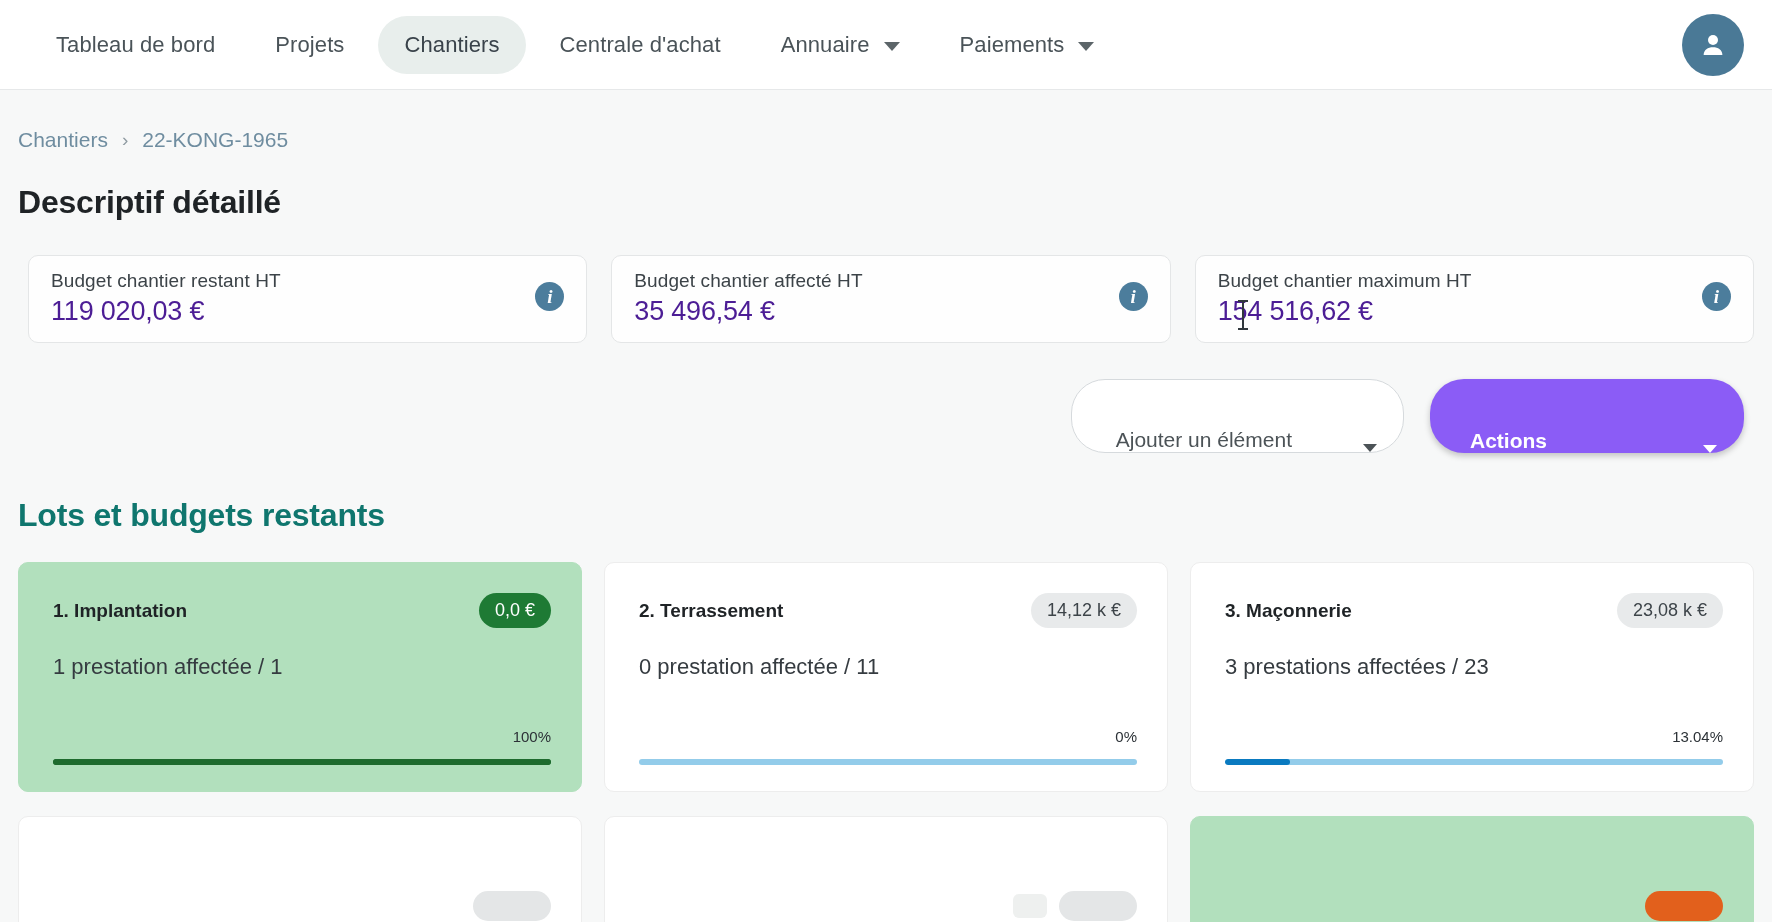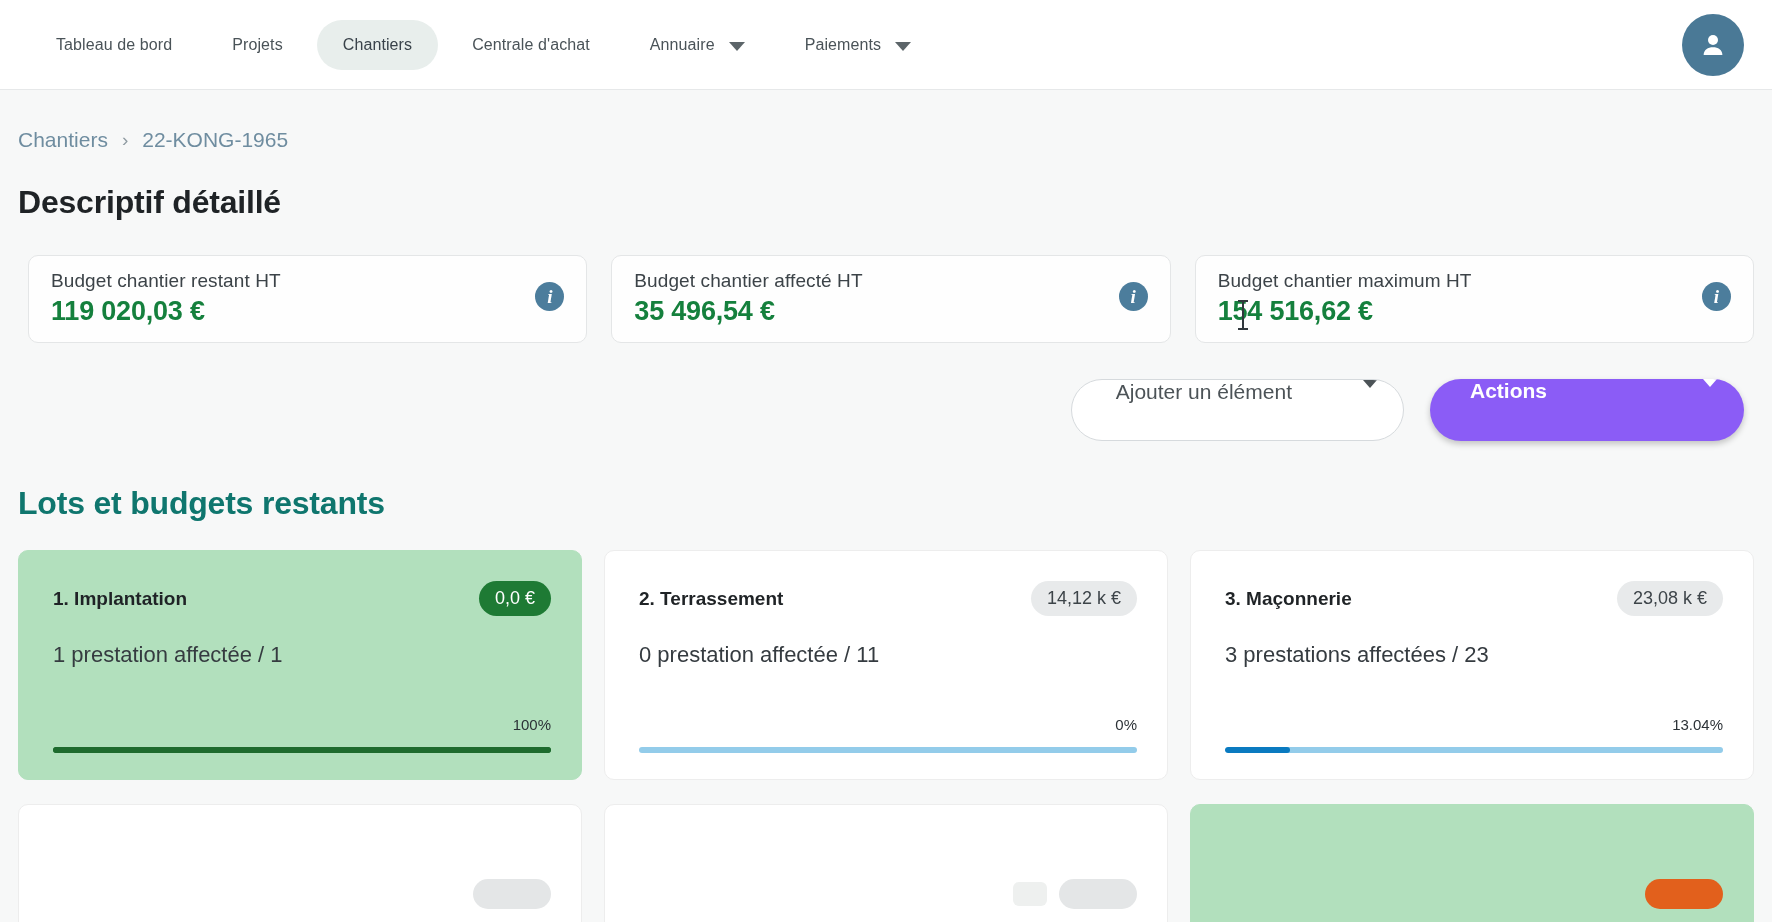--- a/index.html
+++ b/index.html
@@ -27,21 +27,21 @@
     align-items: center;
     padding: 0 26px 0 30px;
     position: relative;
   }
   .nav-items {
     display: flex;
     align-items: center;
     gap: 8px;
   }
   .nav-item {
-    font-size: 16px;
+    font-size: 22px;
     color: #4a5358;
     padding: 16px 26px;
     border-radius: 32px;
     white-space: nowrap;
     cursor: pointer;
     display: flex;
     align-items: center;
     gap: 14px;
     letter-spacing: .1px;
   }
@@ -115,22 +115,22 @@
     justify-content: space-between;
     position: relative;
   }
   .budget-label {
     font-size: 19px;
     color: #3c4348;
     letter-spacing: .1px;
   }
   .budget-value {
     font-size: 27px;
-    font-weight: bold;
-    color: #15803d;
+    font-weight: normal;
+    color: #4c1d95;
     margin-top: 4px;
     letter-spacing: -.2px;
   }
   .info-icon {
     width: 29px; height: 29px;
     border-radius: 50%;
     background: #4c7d9c;
     color: #fff;
     font-family: "Liberation Serif", serif;
     font-style: italic;
@@ -169,24 +169,24 @@
   .actions-row {
     display: flex;
     justify-content: flex-end;
     align-items: center;
     gap: 26px;
     margin-top: 36px;
     padding-right: 10px;
   }
   .split-btn {
     display: flex;
-    align-items: flex-start;
+    align-items: flex-end;
     border-radius: 34px;
     overflow: hidden;
-    height: 62px;
+    height: 74px;
   }
   .split-btn.outline {
     border: 1px solid #d6dadd;
     background: #ffffff;
   }
   .split-btn.outline .main {
     padding: 0 44px;
     display: flex; align-items: center;
     font-size: 21px;
     color: #4c5357;

